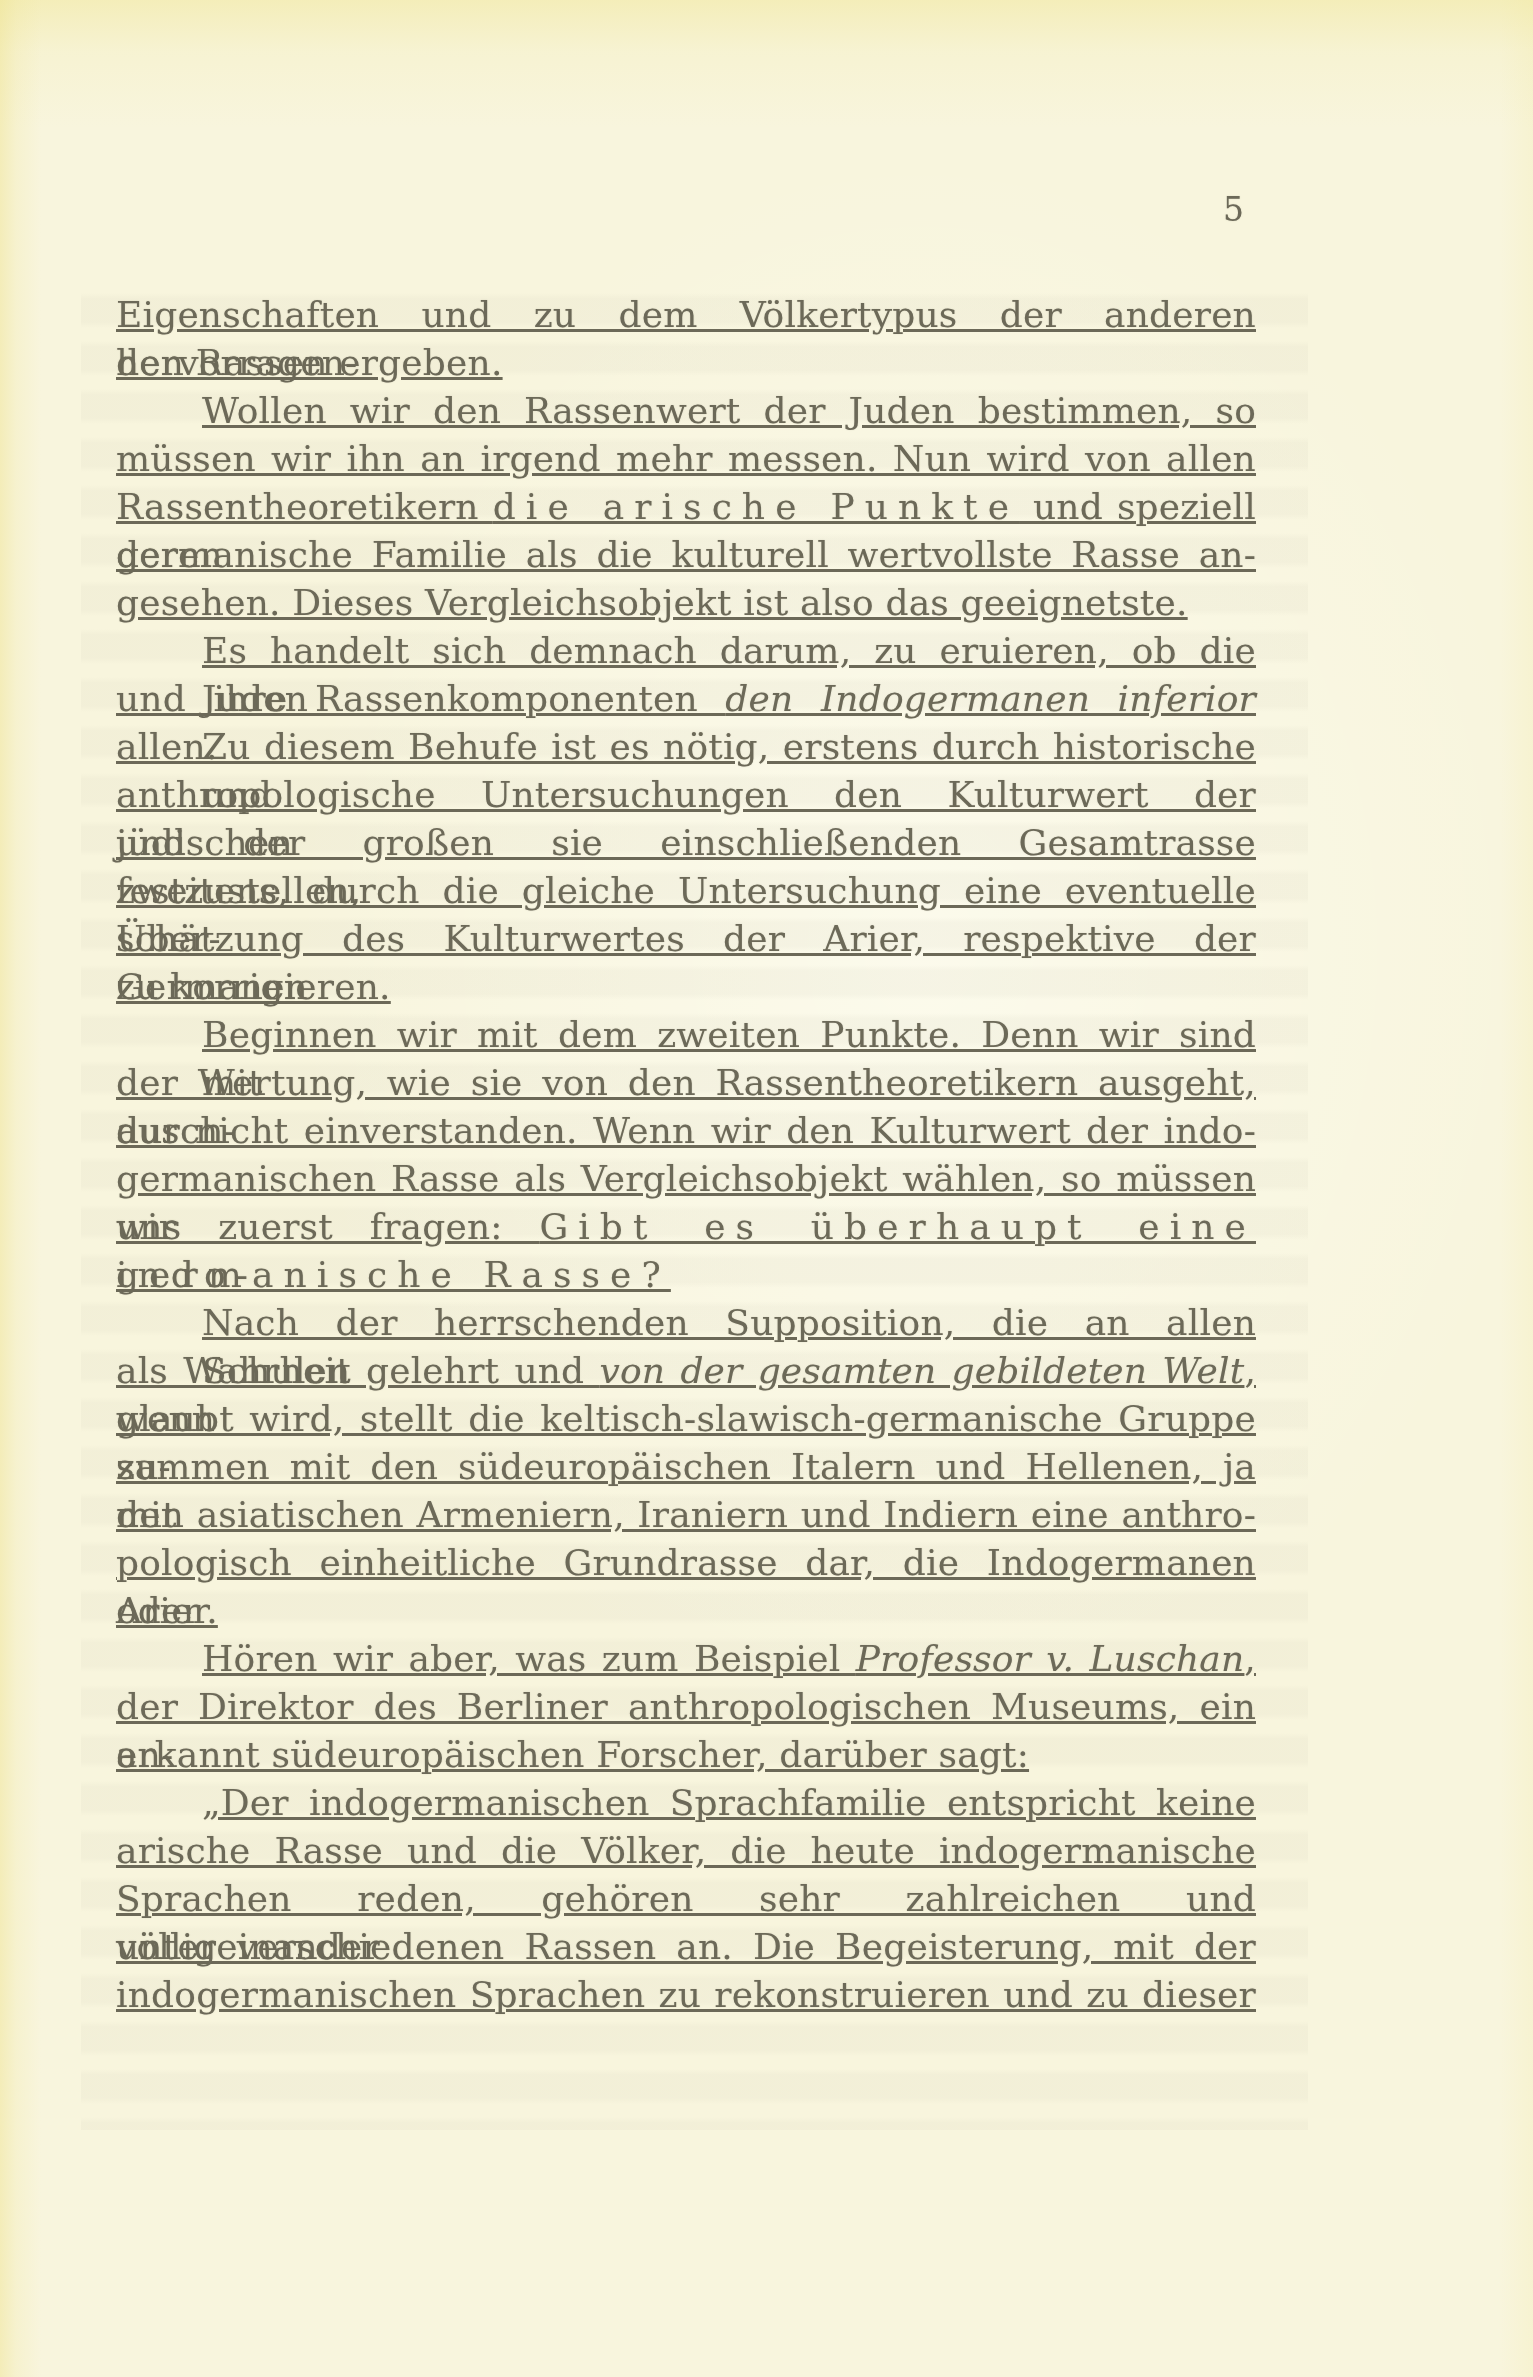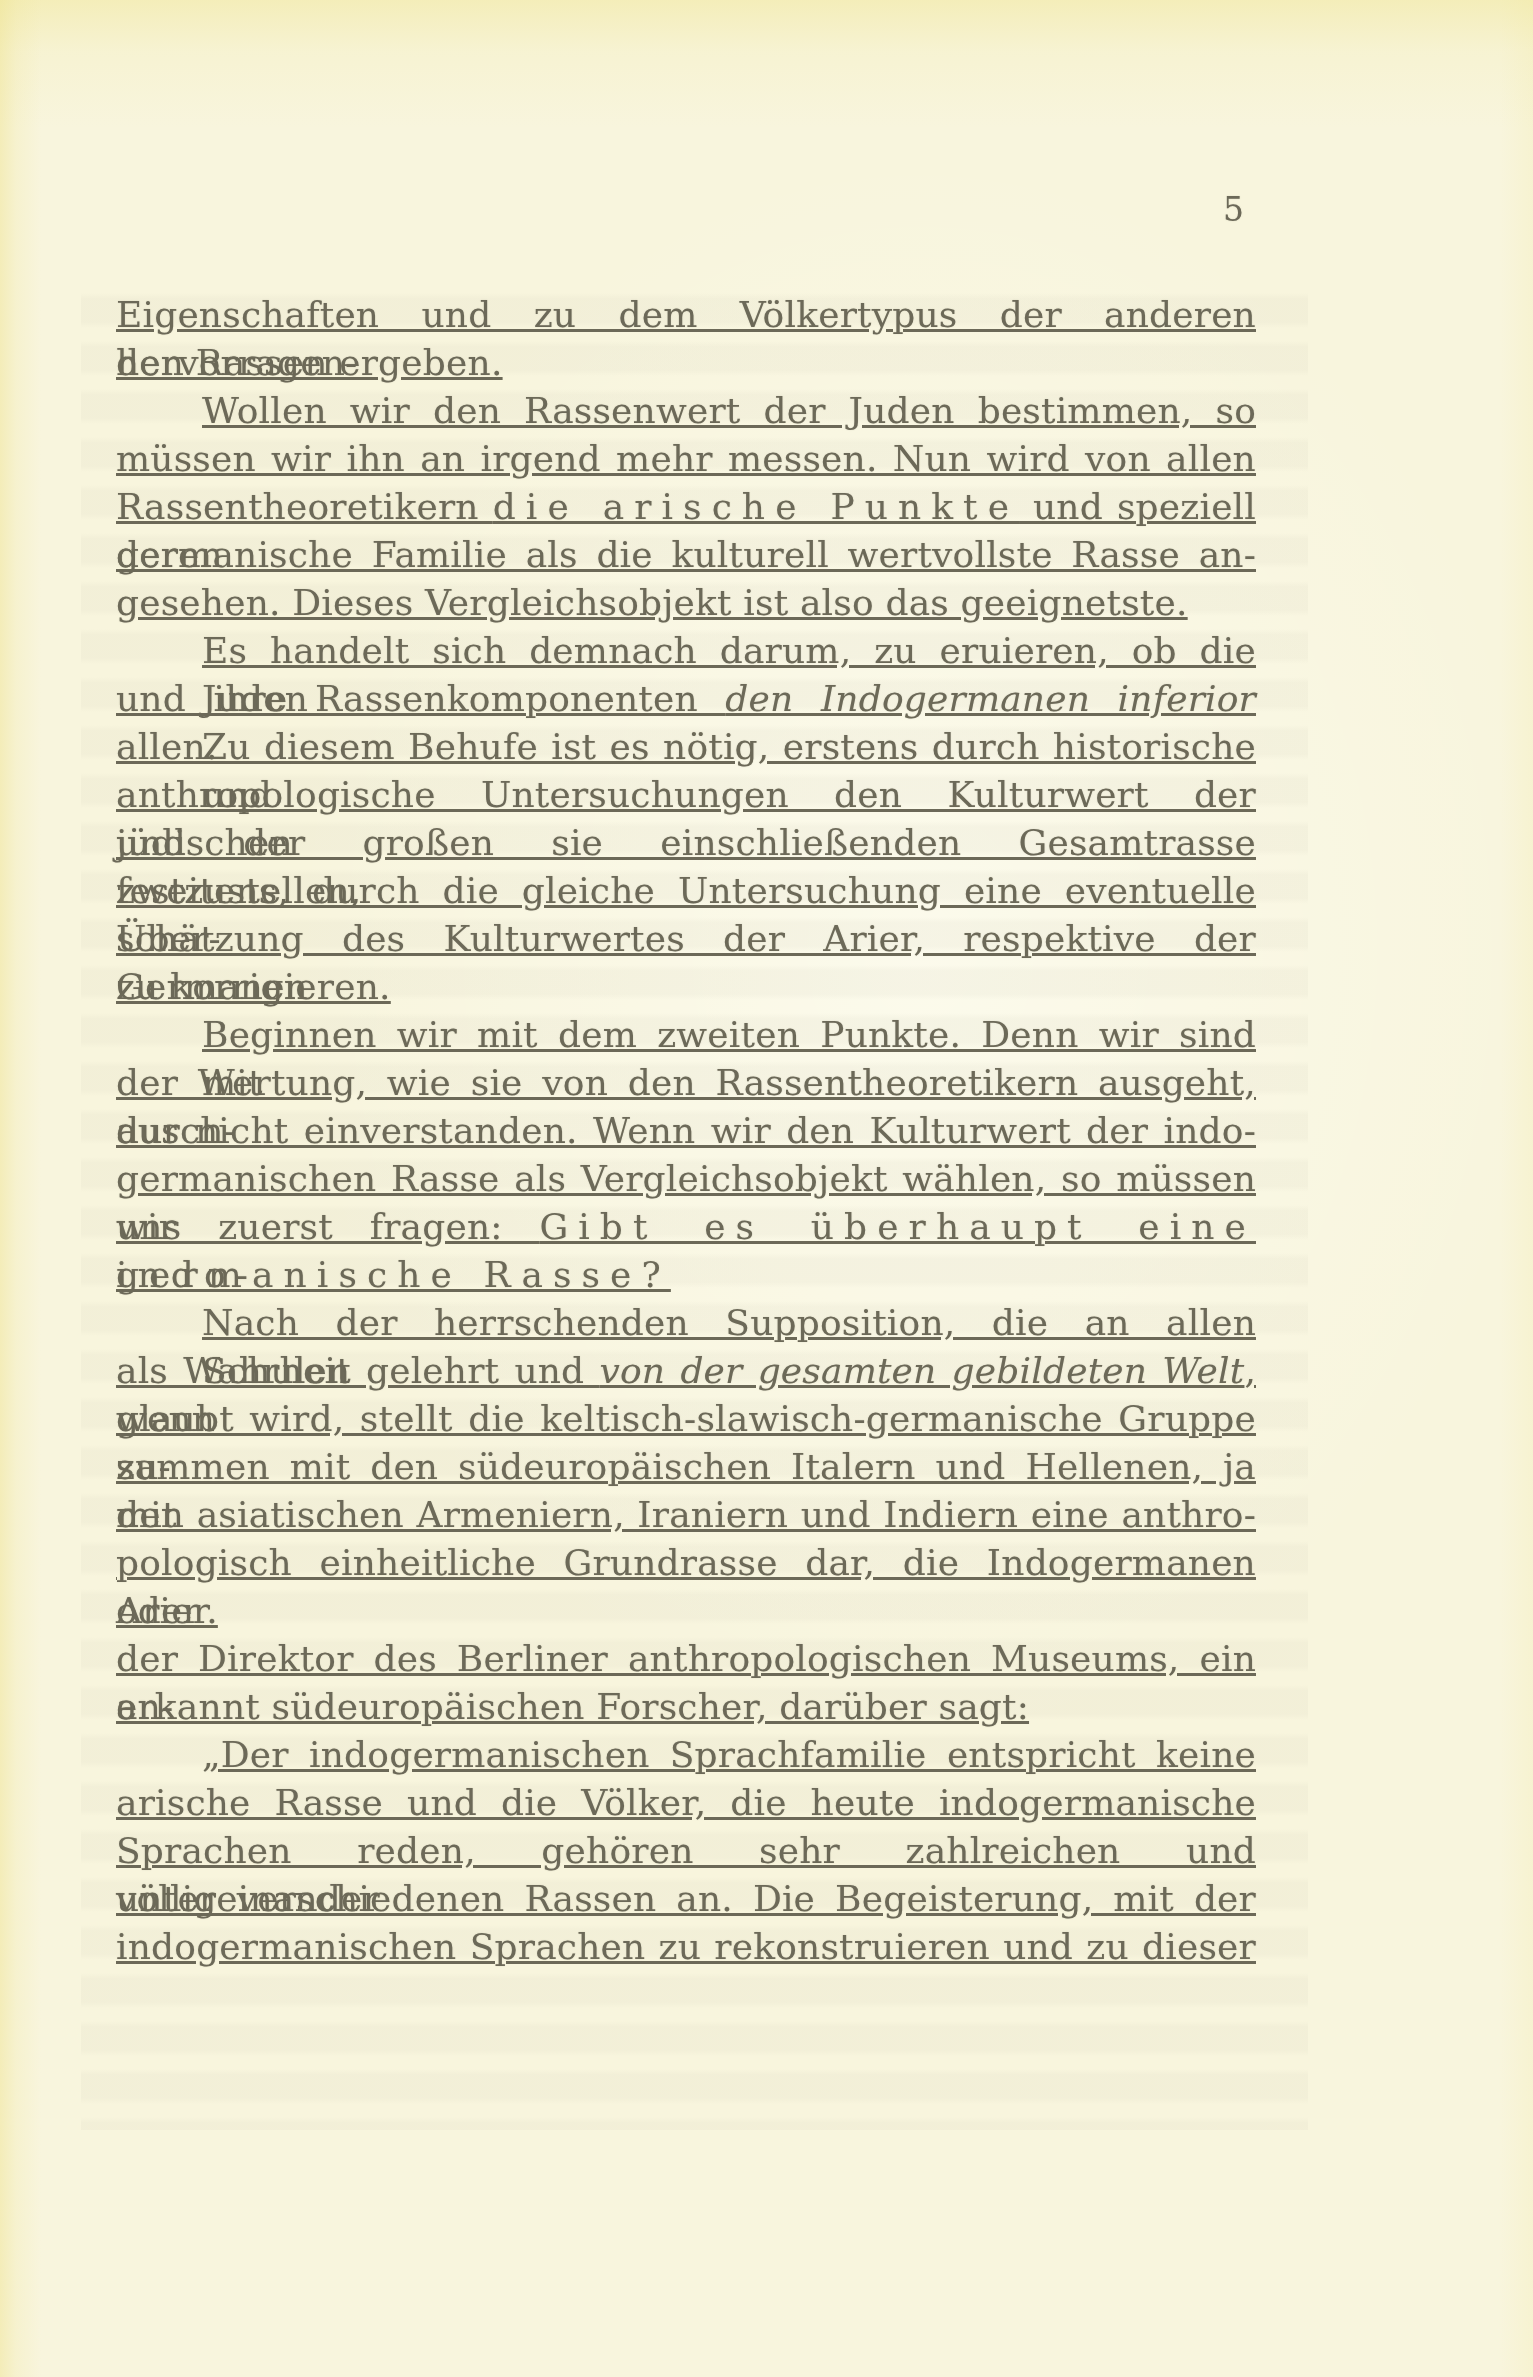--- a/index.html
+++ b/index.html
@@ -106,20 +106,21 @@
       <div class="line justify"><span>germanischen Rasse als Vergleichsobjekt wählen, so müssen wir</span></div>
       <div class="line justify"><span>uns zuerst fragen: </span><span class="spaced">Gibt es überhaupt eine indo-</span></div>
       <div class="line"><span class="spaced">germanische Rasse?</span></div>
       <div class="line indent justify"><span>Nach der herrschenden Supposition, die an allen Schulen</span></div>
       <div class="line justify"><span>als Wahrheit gelehrt und </span><span class="italic">von der gesamten gebildeten Welt</span><span>, wenn</span></div>
       <div class="line justify"><span>glaubt wird, stellt die keltisch-slawisch-germanische Gruppe zu-</span></div>
       <div class="line justify"><span>sammen mit den südeuropäischen Italern und Hellenen, ja mit</span></div>
       <div class="line justify"><span>den asiatischen Armeniern, Iraniern und Indiern eine anthro-</span></div>
       <div class="line justify"><span>pologisch einheitliche Grundrasse dar, die Indogermanen oder</span></div>
       <div class="line"><span>Arier.</span></div>
+      <div class="line indent justify"><span>Hören wir aber, was zum Beispiel </span><span class="italic">Professor v. Luschan</span><span>,</span></div>
       <div class="line justify"><span>der Direktor des Berliner anthropologischen Museums, ein an-</span></div>
       <div class="line"><span>erkannt südeuropäischen Forscher, darüber sagt:</span></div>
       <div class="line indent justify"><span>„Der indogermanischen Sprachfamilie entspricht keine</span></div>
       <div class="line justify"><span>arische Rasse und die Völker, die heute indogermanische</span></div>
       <div class="line justify"><span>Sprachen reden, gehören sehr zahlreichen und untereinander</span></div>
       <div class="line justify"><span>völlig verschiedenen Rassen an. Die Begeisterung, mit der</span></div>
       <div class="line justify"><span>indogermanischen Sprachen zu rekonstruieren und zu dieser</span></div>
     </div>
 </div>
 

